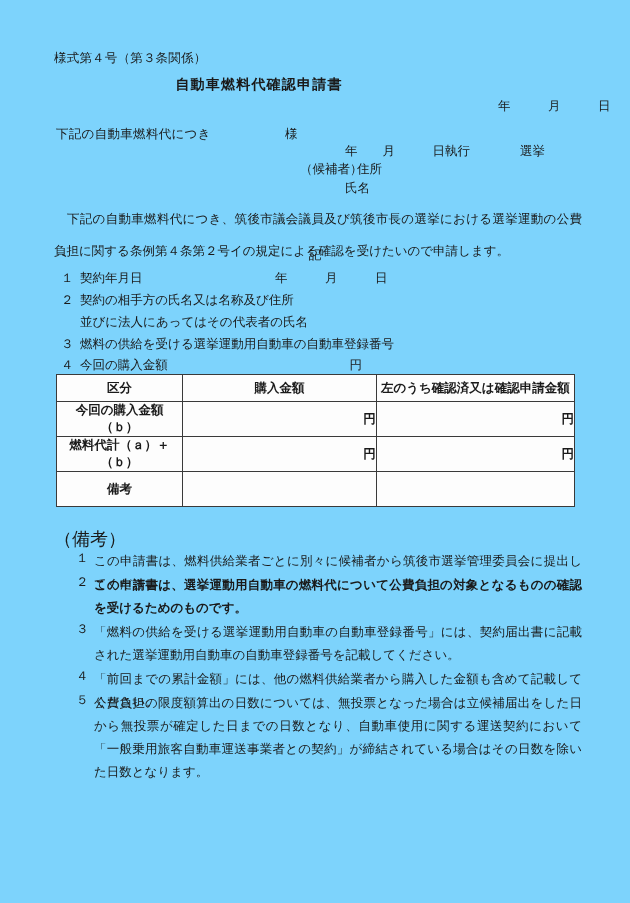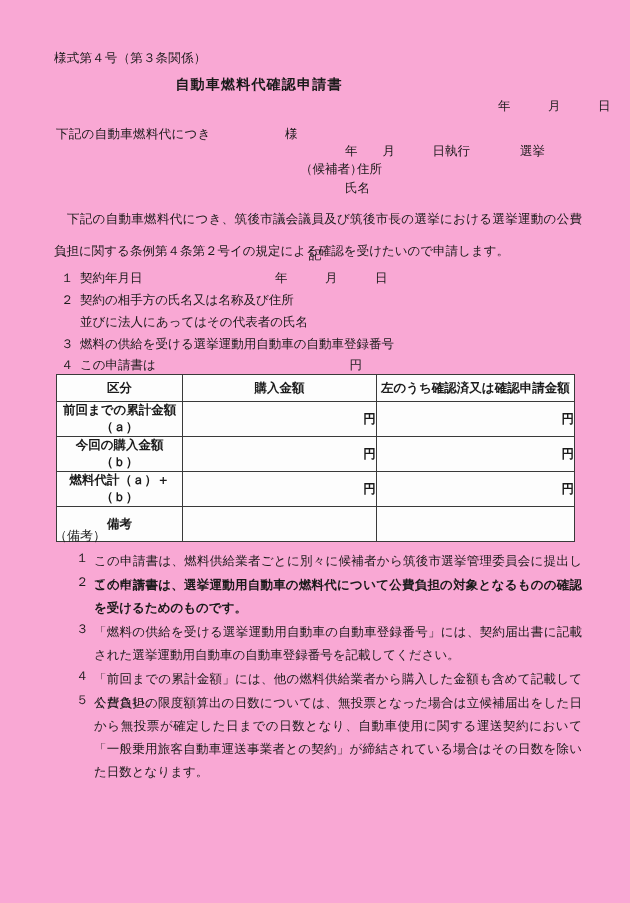--- a/index.html
+++ b/index.html
@@ -8,21 +8,21 @@
     background: #ffffff;
   }
   body {
     font-family: "Liberation Serif", "DejaVu Serif", serif;
     color: #1a1a1a;
   }
   #page {
     position: relative;
     width: 630px;
     height: 903px;
-    background: #f9a8d4;
+    background: #7dd3fc;
     overflow: hidden;
   }
   .abs { position: absolute; white-space: pre; }
 
   .form-no {
     left: 54px; top: 50px;
     font-size: 12.5px;
     letter-spacing: 0.2px;
   }
   .doc-title {
@@ -130,21 +130,21 @@
     height: 29px;
     text-align: right;
     padding-right: 7px;
   }
   tr.remarks td.rowlabel,
   tr.remarks td.yen { height: 34px; margin-top: 7px; }
 
   
   .notes-head {
     left: 54px; top: 527px;
-    font-size: 13px;
+    font-size: 18px;
   }
   .note-num {
     position: absolute;
     font-size: 12.5px;
   }
   .note-body {
     position: absolute;
     left: 94px;
     width: 488px;
     font-size: 12.5px;
@@ -181,38 +181,33 @@
   <div class="item-date" style="top:270px;">年　　　月　　　日</div>
 
   <div class="item-num" style="left:61px; top:292px;">２</div>
   <div class="item-txt" style="left:80px; top:292px;">契約の相手方の氏名又は名称及び住所</div>
   <div class="item-txt" style="left:80px; top:314px;">並びに法人にあってはその代表者の氏名</div>
 
   <div class="item-num" style="left:61px; top:336px;">３</div>
   <div class="item-txt" style="left:80px; top:336px;">燃料の供給を受ける選挙運動用自動車の自動車登録番号</div>
 
   <div class="item-num" style="left:61px; top:357px;">４</div>
-  <div class="item-txt" style="left:80px; top:357px;">この申請書は</div>
+  <div class="item-txt" style="left:80px; top:357px;">今回の購入金額</div>
   <div class="amt-blank" style="top:357px;">円</div>
 
   <table class="main">
     <thead>
       <tr>
         <th class="col-a">区分</th>
         <th class="col-b">購入金額</th>
         <th class="col-c">左のうち確認済又は確認申請金額</th>
       </tr>
     </thead>
     <tbody>
       <tr>
-        <td class="rowlabel">前回までの累計金額（ａ）</td>
-        <td class="yen">円</td>
-        <td class="yen">円</td>
-      </tr>
-      <tr>
         <td class="rowlabel">今回の購入金額（ｂ）</td>
         <td class="yen">円</td>
         <td class="yen">円</td>
       </tr>
       <tr>
         <td class="rowlabel">燃料代計（ａ）＋（ｂ）</td>
         <td class="yen">円</td>
         <td class="yen">円</td>
       </tr>
       <tr class="remarks">

